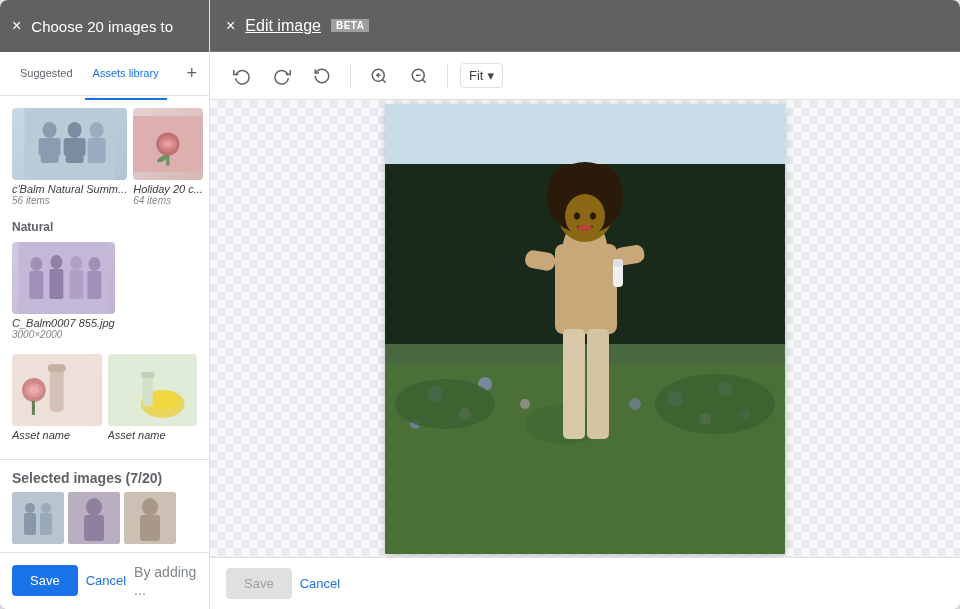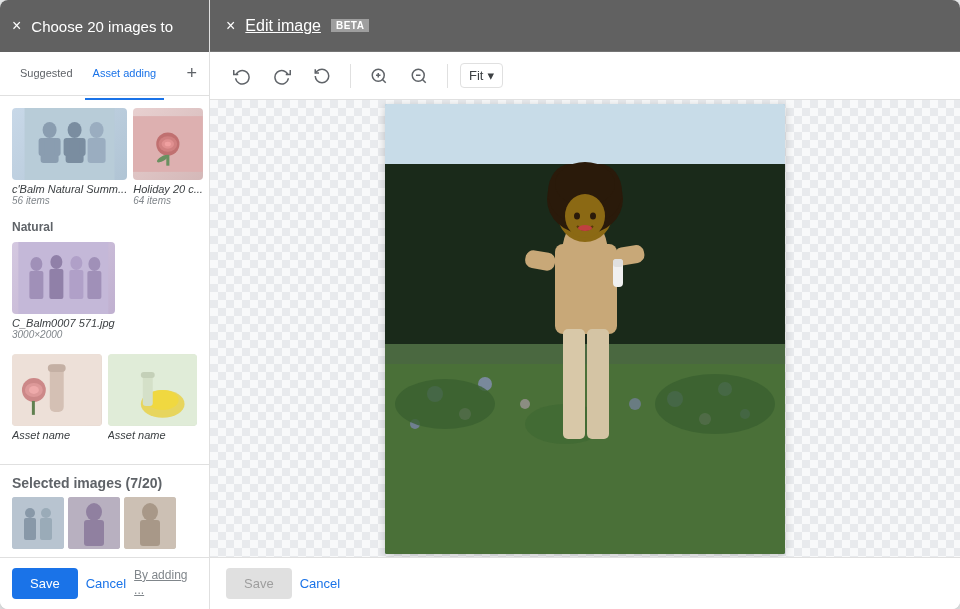--- a/index.html
+++ b/index.html
@@ -216,25 +216,24 @@
     .btn-cancel-left {
       background: transparent;
       color: #1a73e8;
       border: none;
       font-size: 13px;
       cursor: pointer;
       font-weight: 500;
     }
 
     .footer-note {
-      font-size: 12px;
+      font-size: 14px;
       color: #80868b;
       line-height: 1.3;
       overflow: hidden;
-      text-decoration: underline;
     }
 
     
     .right-panel {
       flex: 1;
       display: flex;
       flex-direction: column;
       background: #fff;
     }
 
@@ -385,21 +384,21 @@
 
   <div class="left-panel">
 
     <div class="left-header">
       <span class="left-header-close">×</span>
       <span class="left-header-title">Choose 20 images to</span>
     </div>
 
     <div class="tabs-row">
       <div class="tab">Suggested</div>
-      <div class="tab active">Asset adding</div>
+      <div class="tab active">Assets library</div>
       <span class="tab-add">+</span>
     </div>
 
     <div class="left-content">
 
       <div class="image-grid">
 
         <div class="image-card">
           <div class="image-thumb image-thumb-folder1">
             <svg viewBox="0 0 90 72" class="person-svg">
@@ -453,21 +452,21 @@
               <ellipse cx="18" cy="22" rx="6" ry="7" fill="#a090b8"></ellipse>
               <rect x="11" y="29" width="14" height="28" rx="2" fill="#a090b8"></rect>
               <ellipse cx="38" cy="20" rx="6" ry="7" fill="#9080a8"></ellipse>
               <rect x="31" y="27" width="14" height="30" rx="2" fill="#9080a8"></rect>
               <ellipse cx="58" cy="21" rx="6" ry="7" fill="#b0a0c8"></ellipse>
               <rect x="51" y="28" width="14" height="29" rx="2" fill="#b0a0c8"></rect>
               <ellipse cx="76" cy="22" rx="6" ry="7" fill="#a090b8"></ellipse>
               <rect x="69" y="29" width="14" height="28" rx="2" fill="#a090b8"></rect>
             </svg>
           </div>
-          <div class="image-label">C_Balm0007 571.jpg</div>
+          <div class="image-label">C_Balm0007 855.jpg</div>
           <div class="image-sublabel">3000×2000</div>
         </div>
 
       </div>
 
       <div class="image-grid">
 
         <div class="image-card">
           <div class="image-thumb image-thumb-asset3">
             <svg viewBox="0 0 90 72" class="person-svg">

